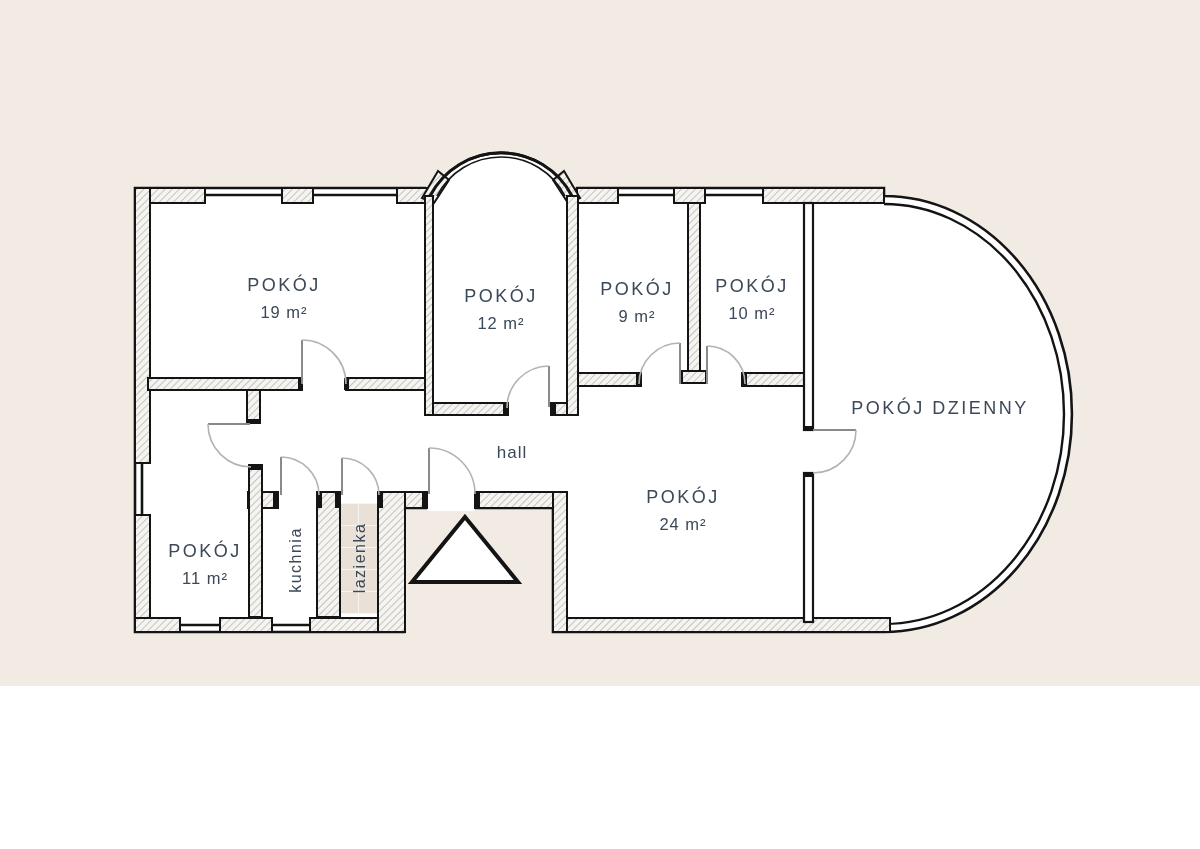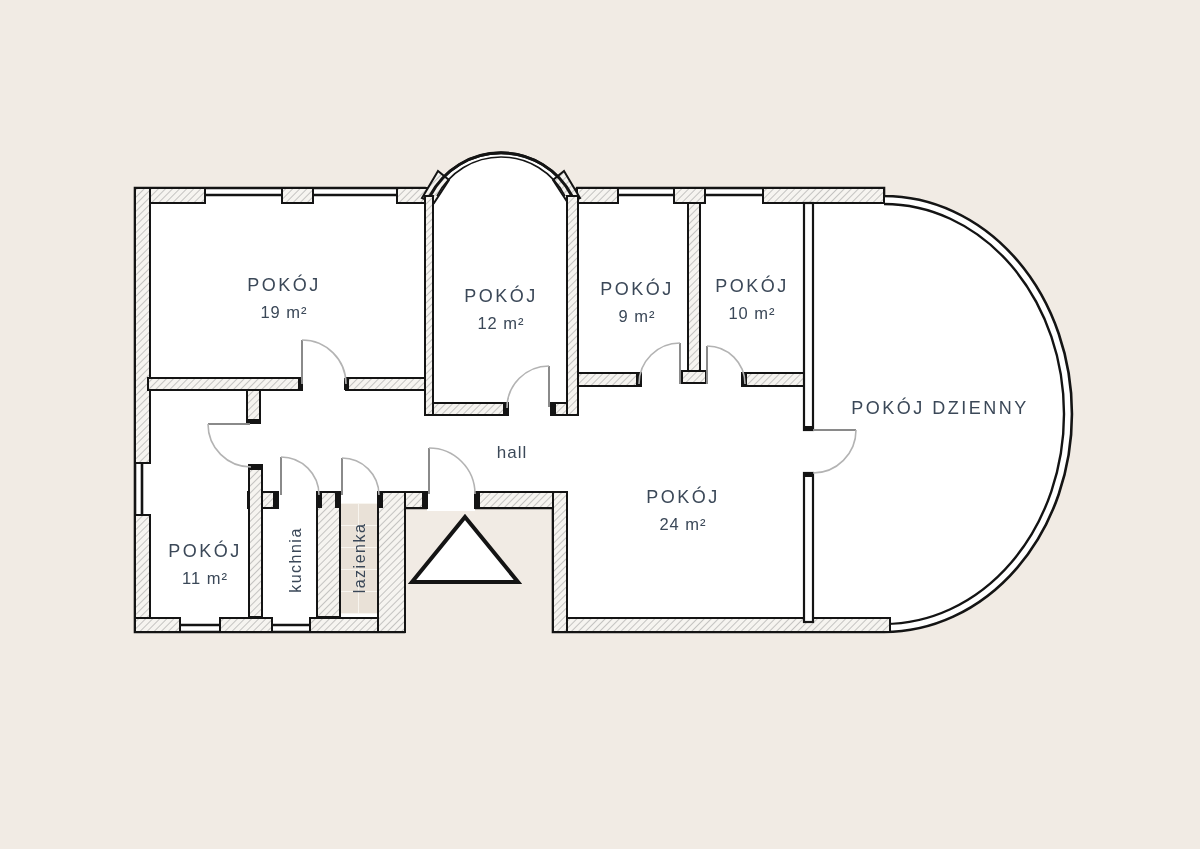--- a/index.html
+++ b/index.html
@@ -1,17 +1,17 @@
 <!DOCTYPE html>
 <html><head>
 <meta charset="utf-8">
 <style>
   html,body{margin:0;padding:0;}
   body{font-family:"Liberation Sans", sans-serif;}
-  .stage{position:relative;width:1200px;height:849px;overflow:hidden;}
+  .stage{position:relative;width:1200px;height:686px;overflow:hidden;}
   svg{display:block;}
   text{font-family:"Liberation Sans", sans-serif;}
   .room-name{font-size:18px;letter-spacing:2.5px;}
   .room-area{font-size:16.5px;letter-spacing:1px;}
   .hall-name{font-size:17px;letter-spacing:1px;}
   .vert-name{font-size:16px;letter-spacing:1.5px;}
 </style>
 </head>
 <body>
 

